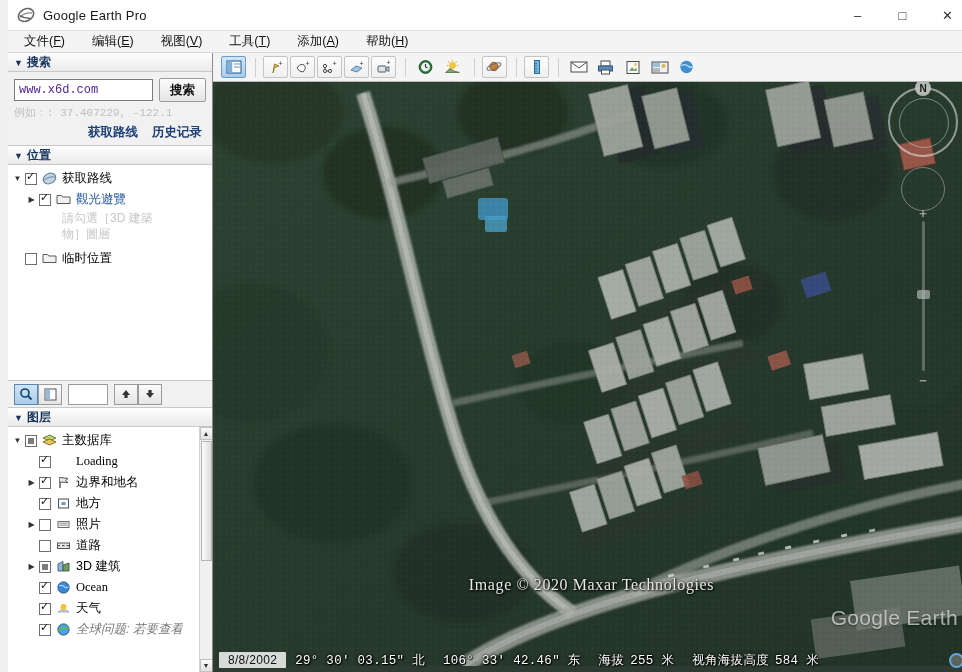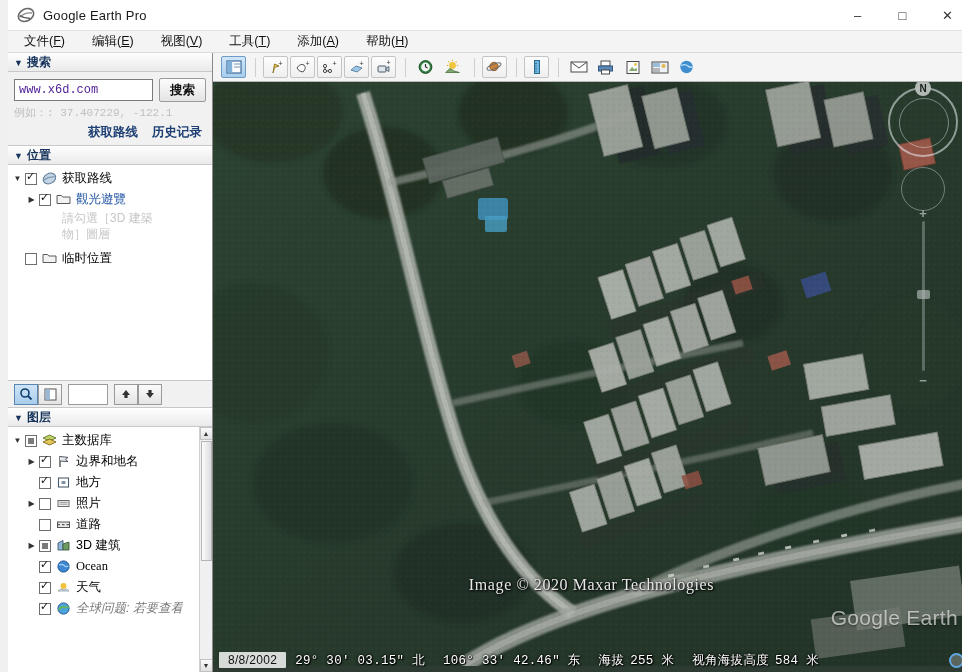--- a/index.html
+++ b/index.html
@@ -447,20 +447,26 @@
           <span class="cbox partial"></span>
           <span class="ticon">
             <svg width="15" height="15" viewBox="0 0 15 15">
               <path d="M7.5 2 L14 5 L7.5 8 L1 5 Z" fill="#bcd46a" stroke="#5f7420" stroke-width=".9"></path>
               <path d="M7.5 6 L14 9 L7.5 12 L1 9 Z" fill="#e4c75a" stroke="#7a6219" stroke-width=".9"></path>
             </svg>
           </span>
           <span class="tlabel">主数据库</span>
         </div>
 
+        <div class="tree-row indent1">
+          <span class="expander empty">▶</span>
+          <span class="cbox checked"></span>
+          <span class="ticon"></span>
+          <span class="tlabel" style="font-family:'Liberation Serif',serif;">Loading</span>
+        </div>
 
         <div class="tree-row indent1">
           <span class="expander">▶</span>
           <span class="cbox checked"></span>
           <span class="ticon">
             <svg width="15" height="15" viewBox="0 0 15 15">
               <line x1="4" y1="2" x2="4" y2="13" stroke="#333" stroke-width="1.2"></line>
               <path d="M4 2.5 L12 3.4 L9.5 5.5 L12 7.6 L4 7" fill="#e4e9ee" stroke="#445" stroke-width=".9"></path>
             </svg>
           </span>

